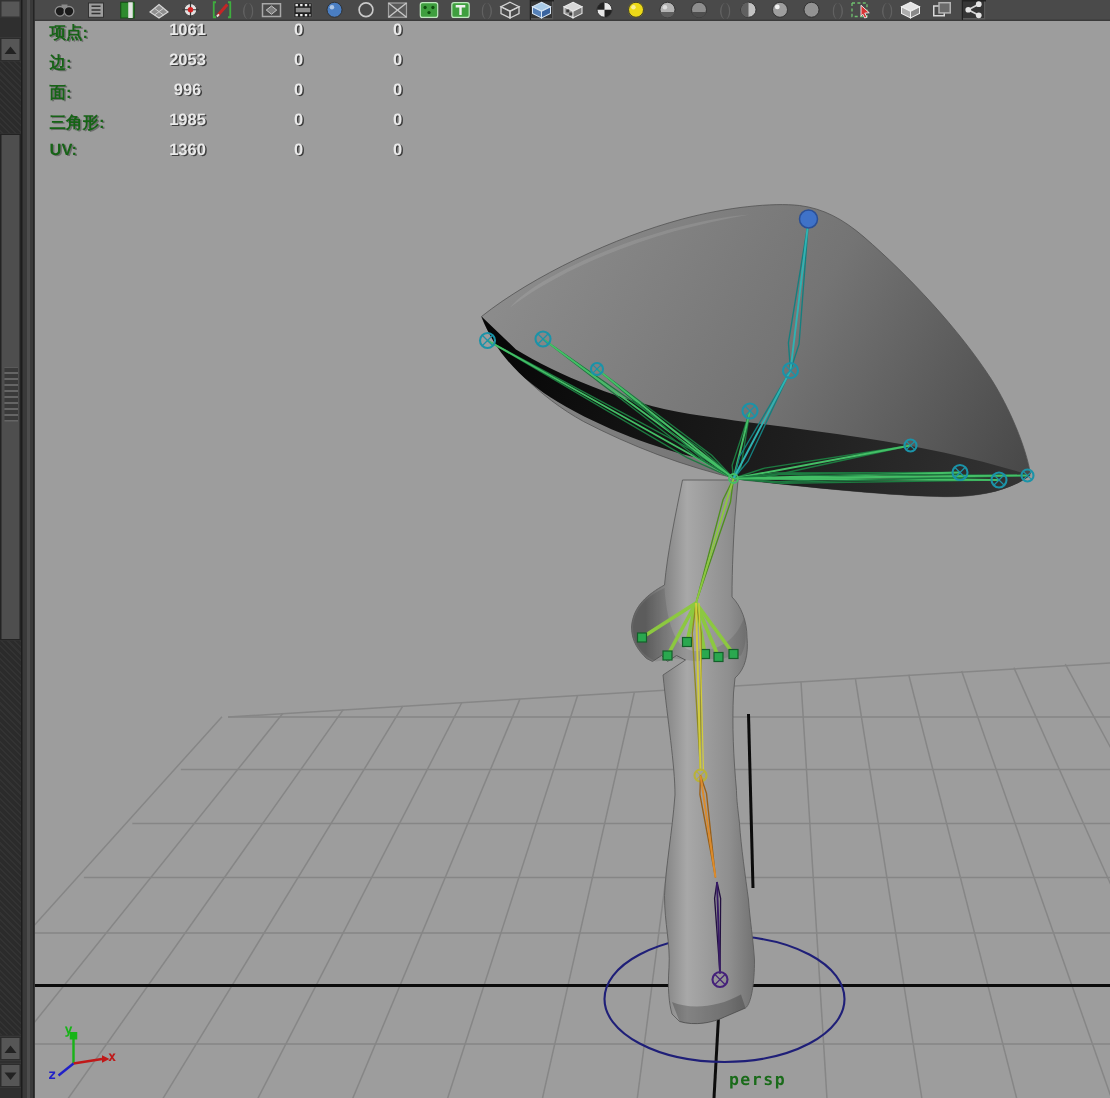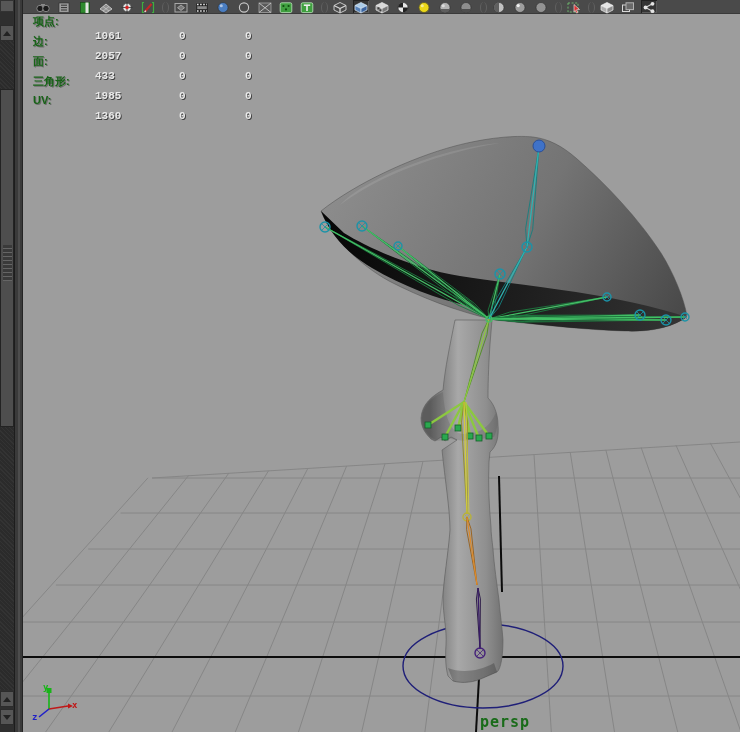--- a/index.html
+++ b/index.html
@@ -27,28 +27,28 @@
   #viewport-toolbar{position:absolute;left:23px;top:0;width:717px;height:14px;background:#4a4a4a;
     border-bottom:1px solid #3a3a3a;box-sizing:border-box;display:flex;align-items:flex-end;padding-left:12px;z-index:4;}
   .tb-icon{width:16px;height:13px;margin-right:5px;position:relative;flex:0 0 auto;}
   .tb-icon.active{background:#353535;box-shadow:inset 1px 1px 0 #222,inset -1px -1px 0 #5a5a5a;}
   .tb-sep{width:5px;height:11px;margin:0 4px 0 1px;border-left:1px solid #616161;border-right:1px solid #616161;
     border-radius:50%;flex:0 0 auto;}
   
   .hud-row{position:absolute;left:0;top:0;height:18px;width:330px;z-index:3;font-weight:bold;}
   .hud-label{position:absolute;left:33px;top:0;color:#166316;font-size:11px;
     text-shadow:1px 1px 0 rgba(50,50,50,.45);white-space:nowrap;}
-  .hud-v{position:absolute;top:16px;text-align:left;color:#e9e9e9;font-size:11px;
-    font-family:Liberation Mono, monospace;text-shadow:1px 1px 0 rgba(40,40,40,.8);}
+  .hud-v{position:absolute;top:0;text-align:center;color:#e9e9e9;font-size:11px;
+    font-family:Liberation Sans, sans-serif;text-shadow:1px 1px 0 rgba(40,40,40,.8);}
   .hud-c1{left:95px;width:60px;}
   .hud-c2{left:179px;width:40px;}
   .hud-c3{left:245px;width:40px;}
   
   #persp-label{position:absolute;left:470px;top:713px;width:70px;text-align:center;color:#1a6b1a;
-    font-size:15px;font-weight:bold;letter-spacing:1px;z-index:3;
+    font-size:11px;font-weight:bold;letter-spacing:1px;z-index:3;
     font-family:"DejaVu Sans Mono","Liberation Mono",monospace;}
   .axis-letter{position:absolute;font-size:9px;font-weight:bold;z-index:3;
     font-family:"DejaVu Sans Mono","Liberation Mono",monospace;}
   #axis-y-label{left:43px;top:682px;color:#18b418;}
   #axis-x-label{left:72px;top:700px;color:#c01818;}
   #axis-z-label{left:32px;top:712px;color:#2020c8;}
 </style>
 </head>
 <body>
 
@@ -412,27 +412,27 @@
     </div>
 
   <div class="hud-row" style="top:14px">
     <span class="hud-label">项点:</span>
     <span class="hud-v hud-c1">1061</span>
     <span class="hud-v hud-c2">0</span>
     <span class="hud-v hud-c3">0</span>
   </div>
   <div class="hud-row" style="top:34px">
     <span class="hud-label">边:</span>
-    <span class="hud-v hud-c1">2057</span>
+    <span class="hud-v hud-c1">2053</span>
     <span class="hud-v hud-c2">0</span>
     <span class="hud-v hud-c3">0</span>
   </div>
   <div class="hud-row" style="top:54px">
     <span class="hud-label">面:</span>
-    <span class="hud-v hud-c1">433</span>
+    <span class="hud-v hud-c1">996</span>
     <span class="hud-v hud-c2">0</span>
     <span class="hud-v hud-c3">0</span>
   </div>
   <div class="hud-row" style="top:74px">
     <span class="hud-label">三角形:</span>
     <span class="hud-v hud-c1">1985</span>
     <span class="hud-v hud-c2">0</span>
     <span class="hud-v hud-c3">0</span>
   </div>
   <div class="hud-row" style="top:94px">

